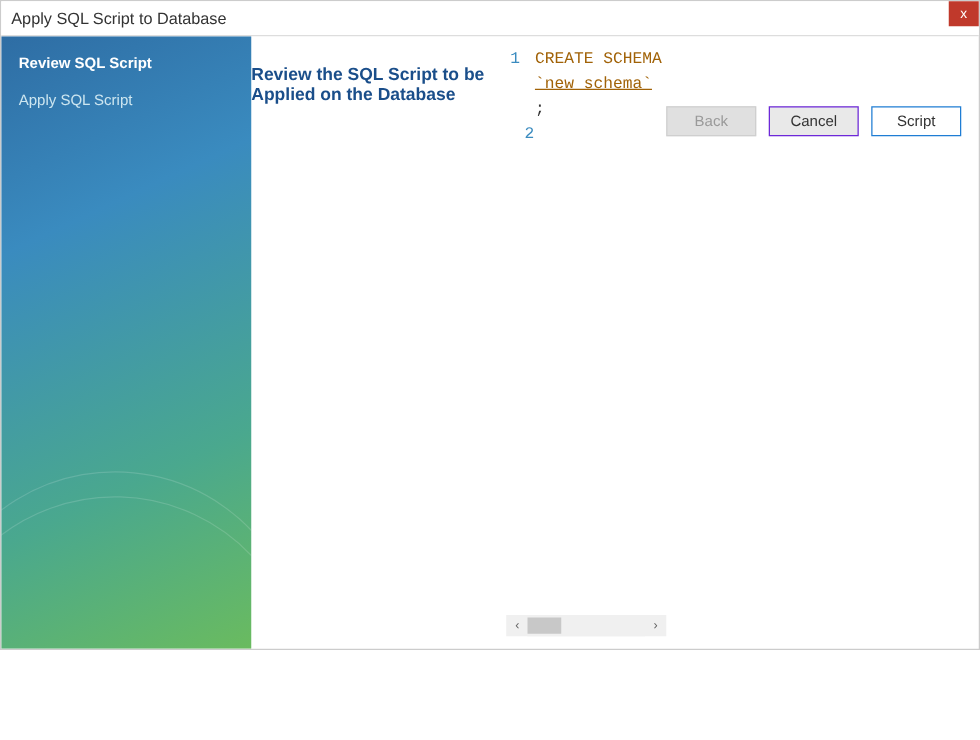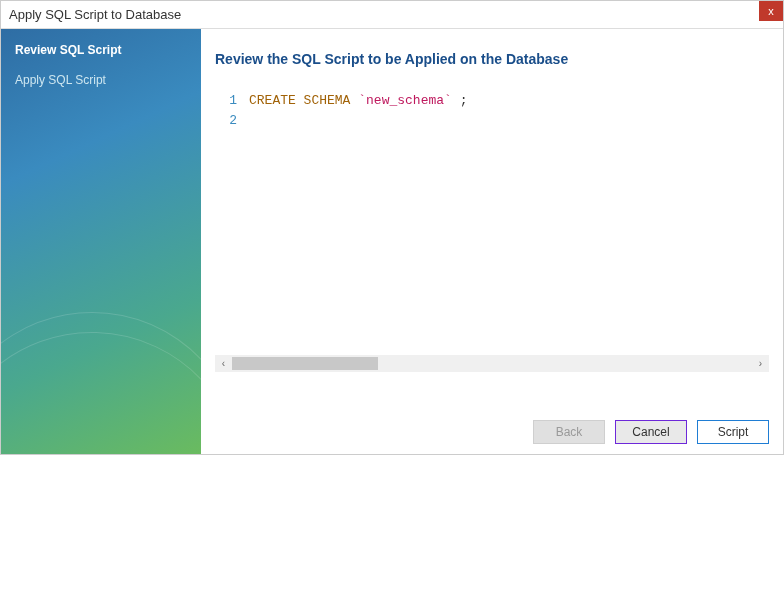--- a/index.html
+++ b/index.html
@@ -1,17 +1,17 @@
 <!DOCTYPE html>
 <html><head>
 <meta charset="utf-8">
 <style>
   * { box-sizing: border-box; margin: 0; padding: 0; }
   html, body { width: 784px; height: 592px; font-family: "Segoe UI", Tahoma, sans-serif; font-size: 12px; background: #fff; }
-  .window { width: 784px; height: 455px; display: flex; flex-direction: column; border: 1px solid #ccc; }
+  .window { width: 784px; height: 520px; display: flex; flex-direction: column; border: 1px solid #ccc; }
   .titlebar { height: 28px; display: flex; align-items: center; padding: 0 8px; background: #fff; border-bottom: 1px solid #ddd; position: relative; }
   .titlebar .title { font-size: 13px; color: #333; }
   .close-btn { position: absolute; right: 0; top: 0; width: 24px; height: 20px; background: #c0392b; color: #fff; display: flex; align-items: center; justify-content: center; font-size: 11px; cursor: pointer; }
   .body { flex: 1; display: flex; overflow: hidden; }
   .sidebar {
     width: 200px;
     background: linear-gradient(155deg, #2e6da4 0%, #3a8bbf 30%, #4aa88e 70%, #6abb5f 100%);
     color: #fff;
     padding-top: 6px;
     position: relative;
@@ -26,28 +26,28 @@
     border: 1px solid rgba(255,255,255,0.15);
     border-radius: 50% 50% 0 0;
     transform: rotate(-20deg);
     pointer-events: none;
   }
   .sidebar::before { bottom: -180px; }
   .sidebar::after { bottom: -160px; transform: rotate(-10deg); }
   .side-item { padding: 8px 14px; font-size: 12px; position: relative; z-index: 1; }
   .side-item.active { font-weight: bold; color: #fff; }
   .side-item.inactive { color: #cde6f0; }
-  .main { flex: 1; display: flex; flex-direction: column; padding: 8px 14px 10px 14px; }
+  .main { flex: 1; display: flex; flex-direction: row; padding: 8px 14px 10px 0; }
   .heading { color: #1a4e8a; font-weight: bold; font-size: 14px; padding: 14px 0 24px 0; }
   .code-area { flex: 1; display: flex; flex-direction: column; }
   .code-inner { flex: 1; font-family: Consolas, "Courier New", monospace; font-size: 13px; line-height: 20px; }
   .code-line { display: flex; }
   .gutter { width: 34px; text-align: right; padding-right: 12px; color: #3a8bbf; }
   .tok-keyword { color: #a16207; }
-  .tok-string { color: #be185d; }
+  .tok-string { color: #a16207; text-decoration: underline; }
   .tok-default { color: #333; }
   .hscroll { height: 17px; display: flex; align-items: center; background: #f0f0f0; margin-top: 4px; }
   .hscroll .arrow { width: 17px; height: 17px; display: flex; align-items: center; justify-content: center; color: #666; font-size: 10px; cursor: pointer; }
   .hscroll .track { flex: 1; height: 17px; background: #f0f0f0; position: relative; }
   .hscroll .thumb { position: absolute; left: 0; top: 2px; height: 13px; width: 28%; background: #c8c8c8; }
   .button-row { display: flex; justify-content: flex-end; gap: 10px; padding-top: 48px; }
   .btn { min-width: 72px; height: 24px; padding: 0 14px; font-size: 12px; background: #e9e9e9; border: 1px solid #6d28d9; color: #333; cursor: pointer; }
   .btn:disabled { color: #9a9a9a; background: #e0e0e0; border-color: #cfcfcf; cursor: default; }
   .btn.primary { border: 1px solid #1f7dd4; background: #fff; }
 </style>

